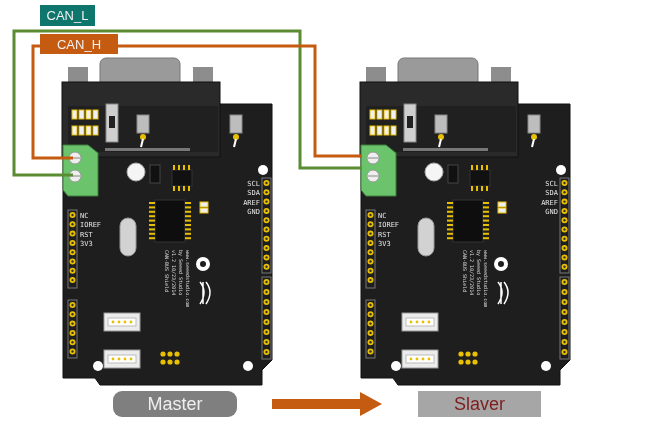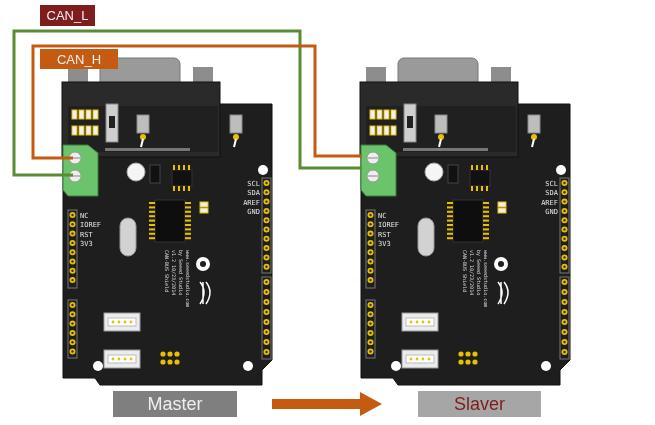--- a/index.html
+++ b/index.html
@@ -1,20 +1,20 @@
 <!DOCTYPE html>
 <html><head>
 <meta charset="utf-8">
 <style>
   html, body { margin: 0; padding: 0; background: #ffffff; }
   body { width: 655px; height: 425px; position: relative; overflow: hidden; font-family: "Liberation Sans", sans-serif; }
   .label-box { position: absolute; color: #f2f2f2; font-size: 14px; display: flex; align-items: center; justify-content: center; }
-  #can-l { left: 40px; top: 5px; width: 55px; height: 21px; background: #7f1d1d; font-size: 13px; }
-  #can-h { left: 40px; top: 49px; width: 78px; height: 20px; background: #c55a11; font-size: 13px; }
-  #master-label { left: 113px; top: 391px; width: 124px; height: 26px; background: #7f7f7f; font-size: 18px; color: #eeeeee; }
+  #can-l { left: 40px; top: 5px; width: 55px; height: 21px; background: #0f766e; font-size: 13px; }
+  #can-h { left: 40px; top: 34px; width: 78px; height: 20px; background: #c55a11; font-size: 13px; }
+  #master-label { left: 113px; top: 391px; width: 124px; height: 26px; background: #7f7f7f; font-size: 18px; color: #eeeeee; border-radius: 9px; }
   #slaver-label { left: 418px; top: 391px; width: 123px; height: 26px; background: #a6a6a6; font-size: 18px; color: #7f1d1d; }
   svg { position: absolute; left: 0; top: 0; }
   .pin-label { font-family: "DejaVu Sans Mono", monospace; font-size: 7px; fill: #e6e6e6; }
   .silk { font-family: "DejaVu Sans Mono", monospace; font-size: 5px; fill: #dddddd; }
 </style>
 </head>
 <body>
 
 <svg id="scene" width="655" height="425" viewBox="0 0 655 425">
 

